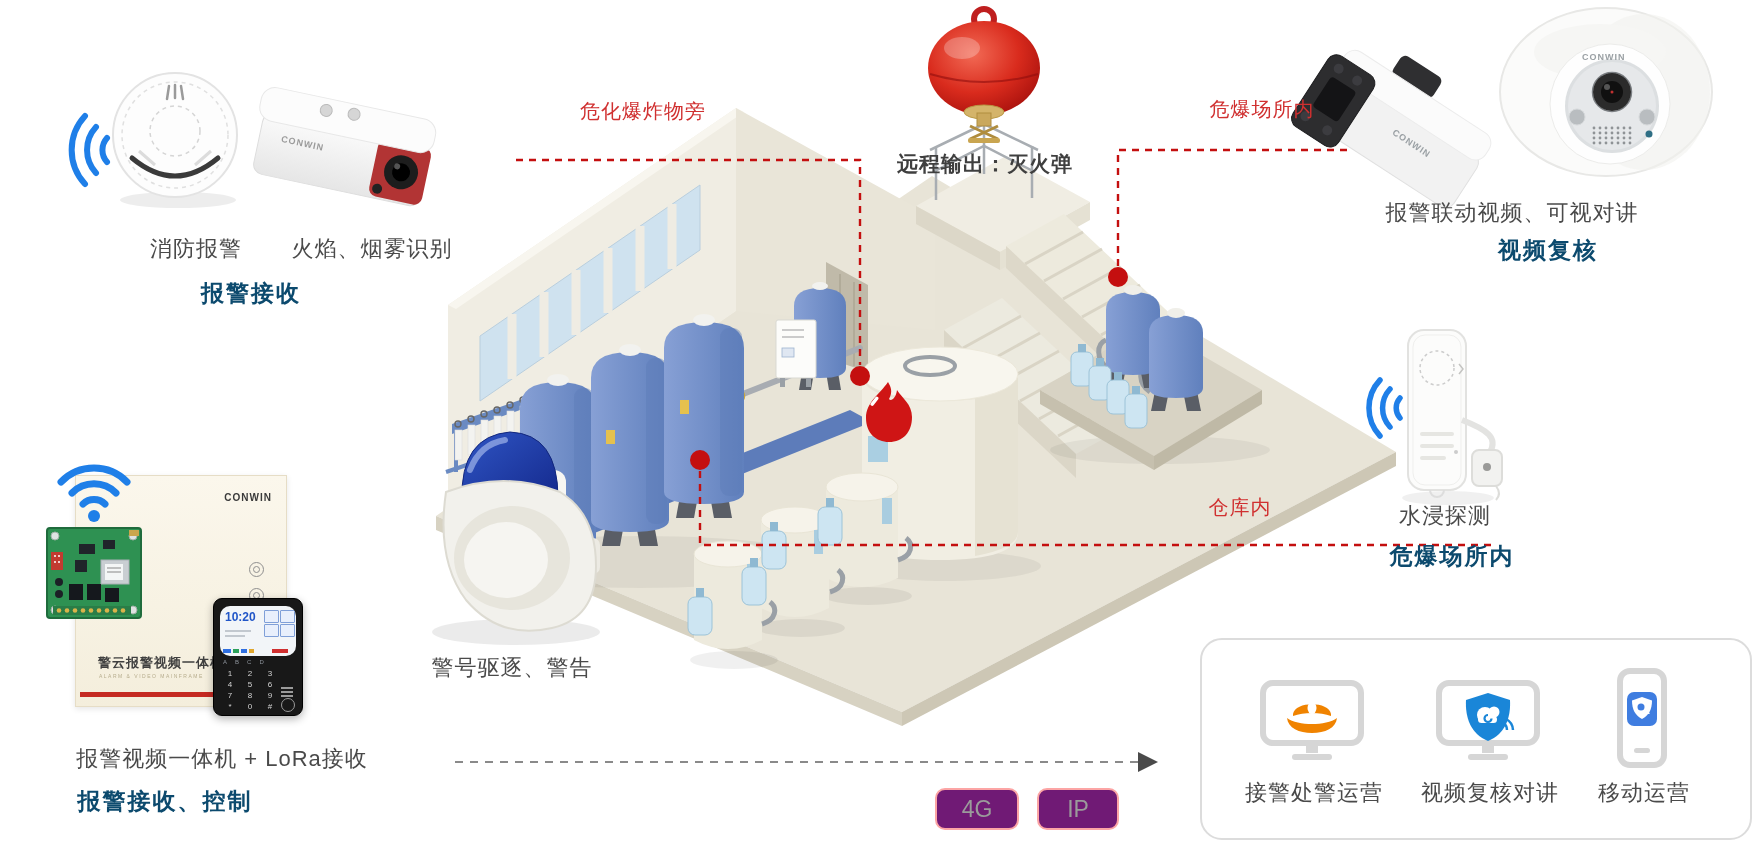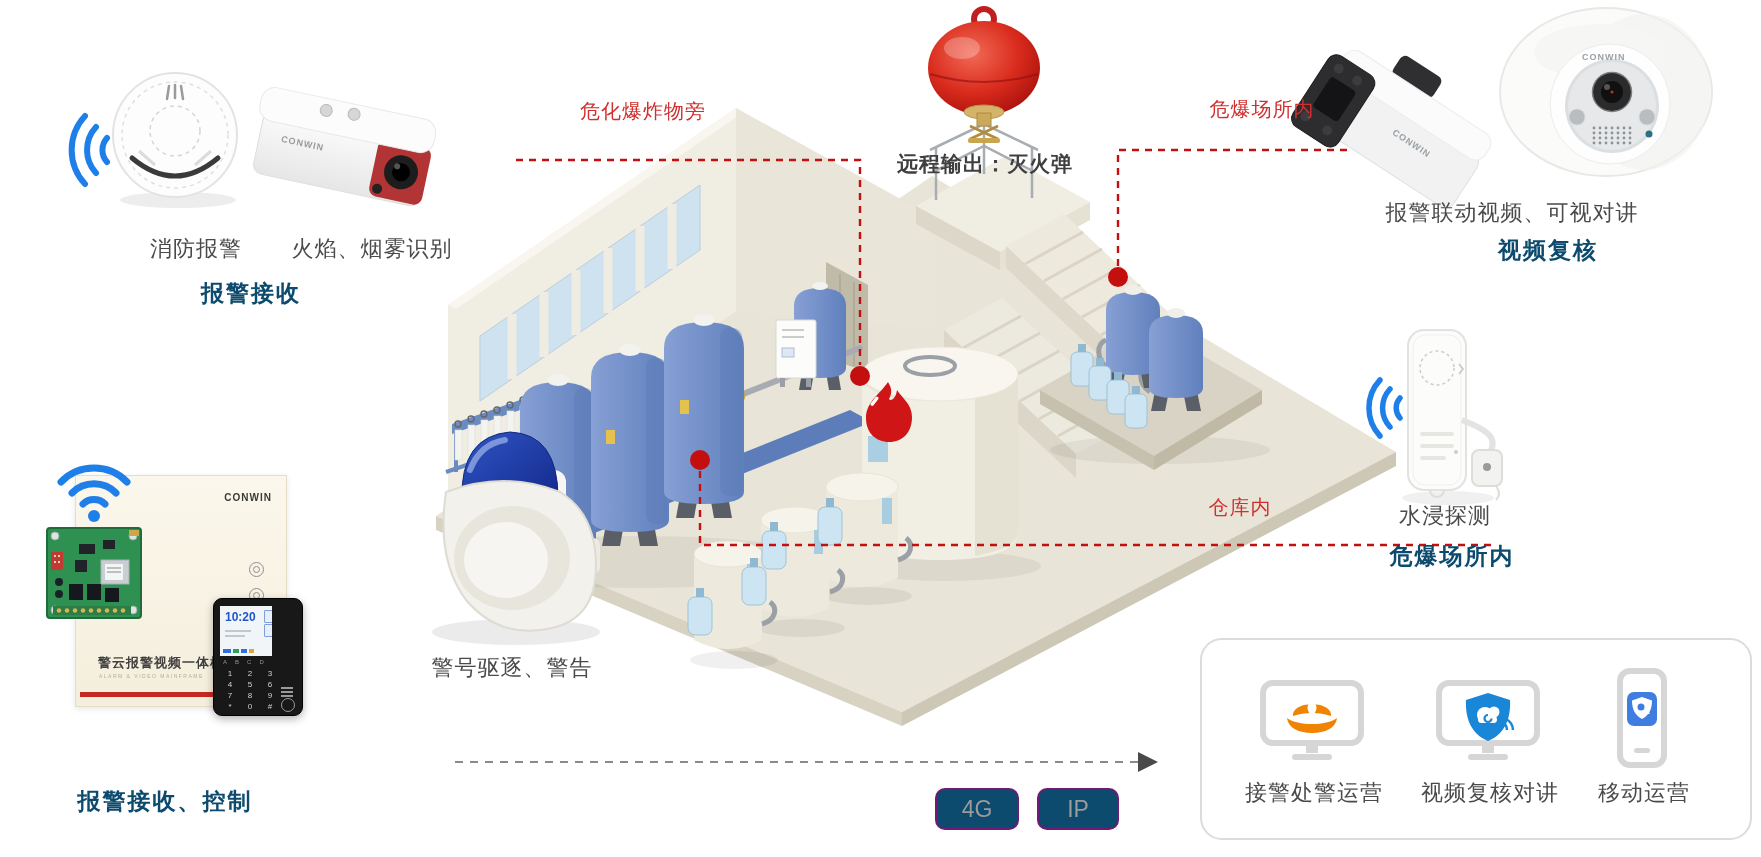--- a/index.html
+++ b/index.html
@@ -5,22 +5,22 @@
   html,body{margin:0;padding:0;background:#ffffff;}
   .stage{position:relative;width:1761px;height:857px;background:#fff;overflow:hidden;
          font-family:"Liberation Sans","DejaVu Sans",sans-serif;}
   .scene-svg{position:absolute;left:0;top:0;}
   .lbl{position:absolute;transform:translateX(-50%);white-space:nowrap;
        font-size:22px;color:#4a4a4a;letter-spacing:1px;}
   .lbl.bold{font-size:23px;font-weight:bold;color:#0c4a6e;letter-spacing:2px;}
   .lbl.red{font-size:20px;color:#d03030;letter-spacing:1px;}
   .lbl.dark-bold{font-size:21px;font-weight:bold;color:#3f3f3f;letter-spacing:1px;}
 
-  .badge{position:absolute;border:2px solid #701a75;border-radius:10px;color:#9b9b9b;
-         font-size:23px;display:flex;align-items:center;justify-content:center;background:#0c4a6e;}
+  .badge{position:absolute;border:2px solid #fca5a5;border-radius:10px;color:#9b9b9b;
+         font-size:23px;display:flex;align-items:center;justify-content:center;background:#701a75;}
 
   .ops-card{position:absolute;left:1200px;top:638px;width:548px;height:198px;
             border:2px solid #dcdcdc;border-radius:22px;background:#fff;}
   .ops-icon{position:absolute;}
   .ops-label{position:absolute;top:138px;transform:translateX(-50%);font-size:22px;
              color:#4a4a4a;white-space:nowrap;letter-spacing:1px;font-family:Liberation Mono, monospace;}
 
   .panel{position:absolute;left:75px;top:475px;width:210px;height:230px;
          background:linear-gradient(180deg,#fbf7ec,#f4eedc);border:1px solid #e6ddc6;
          box-shadow:0 2px 6px rgba(0,0,0,.10);}
@@ -33,22 +33,22 @@
   .panel-title{position:absolute;left:22px;top:178px;font-size:13px;font-weight:bold;
                color:#3f3f3f;letter-spacing:1px;}
   .panel-sub{position:absolute;left:23px;top:197px;font-size:5px;color:#b7ad8e;letter-spacing:1.5px;}
   .panel-stripe{position:absolute;left:4px;right:4px;bottom:9px;height:5px;background:#c52a22;}
 
   .pcb-svg{position:absolute;left:45px;top:526px;}
   .wifi-svg{position:absolute;}
 
   .keypad{position:absolute;left:213px;top:598px;width:88px;height:116px;background:#181818;
           border-radius:9px;border:1px solid #000;box-shadow:0 3px 8px rgba(0,0,0,.3);}
-  .kp-screen{position:absolute;left:6px;top:7px;width:52px;height:50px;background:#f2f5f8;
-             border-radius:0;overflow:hidden;}
+  .kp-screen{position:absolute;left:6px;top:7px;width:76px;height:50px;background:#f2f5f8;
+             border-radius:10px;overflow:hidden;}
   .kp-time{position:absolute;left:5px;top:4px;font-size:12px;font-weight:bold;color:#2156c8;}
   .kp-tile{position:absolute;width:13px;height:11px;background:#e8effc;border:1px solid #7f9fd8;
            border-radius:1px;}
   .kp-line{position:absolute;left:5px;width:26px;height:2px;background:#c2c8cf;}
   .kp-strip{position:absolute;left:3px;bottom:3px;height:4px;display:flex;gap:2px;width:70px;}
   .kp-strip i{display:block;height:4px;}
   .kp-letters{position:absolute;left:9px;top:60px;display:flex;gap:8px;font-size:6px;color:#8d939b;}
   .kp-grid{position:absolute;left:6px;top:71px;width:60px;display:grid;
            grid-template-columns:repeat(3,1fr);row-gap:3px;}
   .kp-key{font-size:8px;color:#d3d3d3;text-align:center;height:8px;line-height:8px;}
@@ -472,20 +472,21 @@
 
 <div class="lbl" style="left:1512px;top:198px">报警联动视频、可视对讲</div>
 <div class="lbl bold" style="left:1548px;top:235px">视频复核</div>
 
 <div class="lbl red" style="left:1240px;top:494px">仓库内</div>
 <div class="lbl" style="left:1445px;top:501px">水浸探测</div>
 <div class="lbl bold" style="left:1452px;top:541px">危爆场所内</div>
 
 <div class="lbl" style="left:512px;top:653px">警号驱逐、警告</div>
 
+<div class="lbl" style="left:222px;top:744px">报警视频一体机 + LoRa接收</div>
 <div class="lbl bold" style="left:165px;top:786px">报警接收、控制</div>
 
 <div class="badge" style="left:935px;top:788px;width:80px;height:38px">4G</div>
 <div class="badge" style="left:1037px;top:788px;width:78px;height:38px">IP</div>
 
 <div class="panel">
   <div class="panel-brand">CONWIN</div>
   <div class="panel-cert" style="top:86px"></div>
   <div class="panel-cert" style="top:112px"></div>
   <div class="panel-title">警云报警视频一体机</div>

